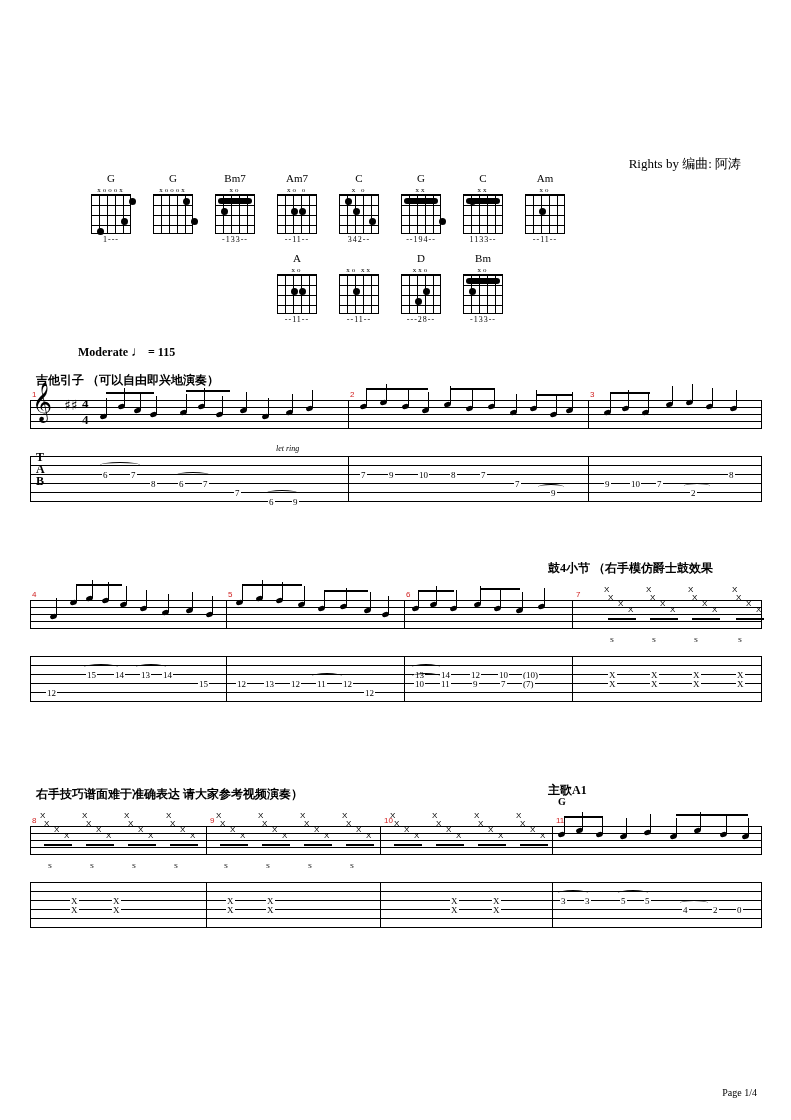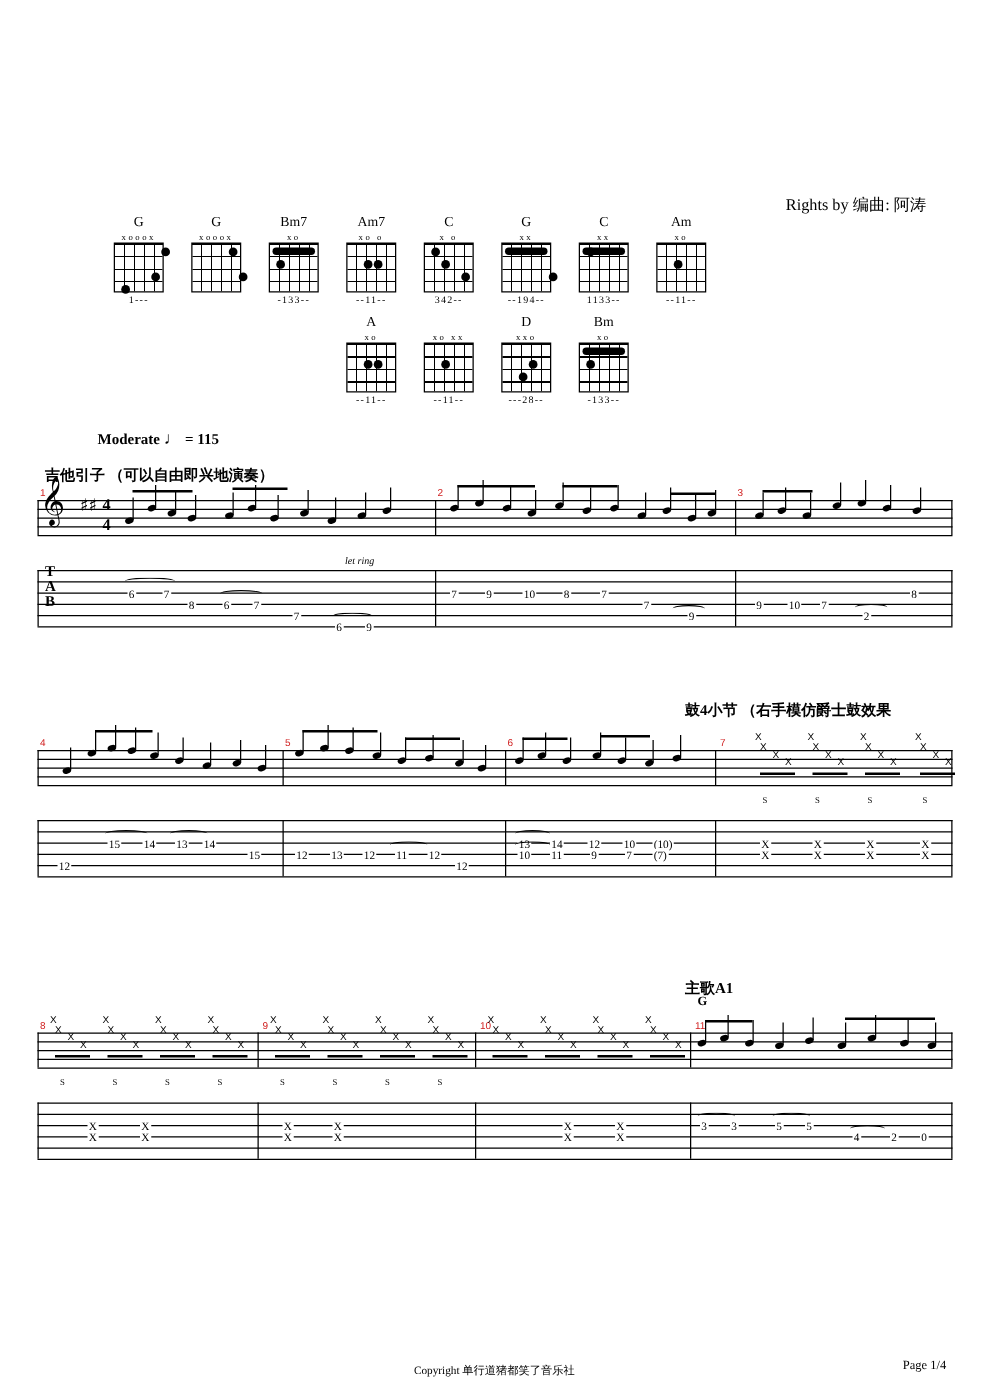--- a/index.html
+++ b/index.html
@@ -384,20 +384,21 @@
     </div>
 
   <div class="tempo">
     <span>Moderate</span>
     <span class="note">♩</span>
     <span>= 115</span>
   </div>
 
   <div class="sectlabel" style="left:36px; top:372px;">吉他引子 （可以自由即兴地演奏）</div>
   <div class="sectlabel" style="left:548px; top:560px;">鼓4小节 （右手模仿爵士鼓效果</div>
+  <div class="sectlabel" style="left:36px; top:786px;">右手技巧谱面难于准确表达 请大家参考视频演奏）</div>
   <div class="sectlabel" style="left:548px; top:782px;">主歌A1</div>
 
   <div class="system" id="sys1" style="top:392px;">
     <div class="staff" id="sys1-staff">
         <div class="ln" style="top: 8px;"></div>
         <div class="ln" style="top: 15px;"></div>
         <div class="ln" style="top: 22px;"></div>
         <div class="ln" style="top: 29px;"></div>
         <div class="ln" style="top: 36px;"></div>
         <div class="barline" style="left: 0px; top: 8px; height: 28px; width: 1px;"></div>
@@ -800,17 +801,16 @@
         <div class="tabnum" style="left: 652px; top: 27px;">4</div>
         <div class="tabnum" style="left: 682px; top: 27px;">2</div>
         <div class="tabnum" style="left: 706px; top: 27px;">0</div>
         <div class="slur" style="left: 528px; top: 12px; width: 30px;"></div>
         <div class="slur" style="left: 588px; top: 12px; width: 30px;"></div>
         <div class="slur" style="left: 650px; top: 22px; width: 28px;"></div>
       </div>
   </div>
 
   <div class="footer">
-    <div>Copyright 单行道猪都笑了音乐社</div>
   </div>
   <div class="pagenum">Page 1/4</div>
 
 </div>
 
 </body></html>

